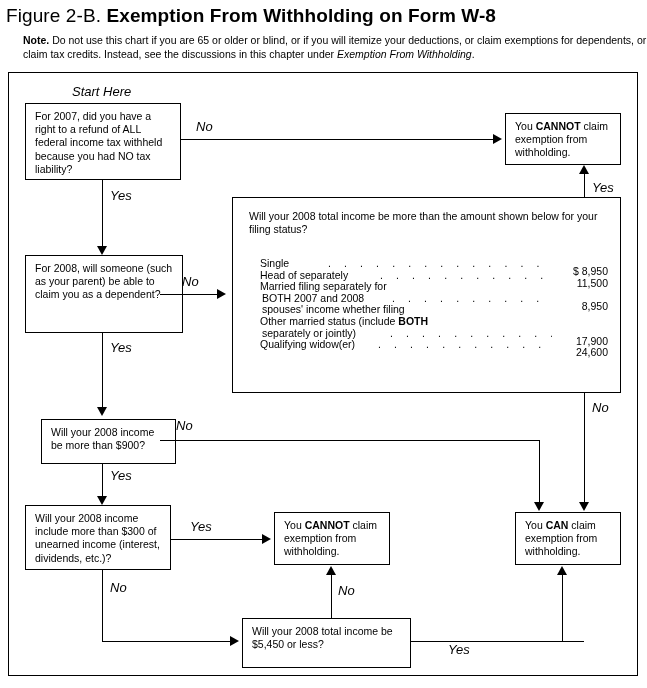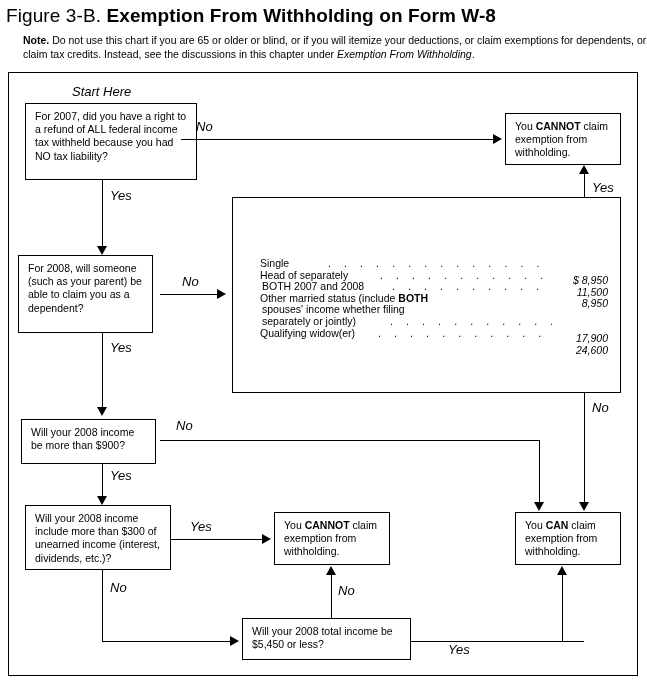--- a/index.html
+++ b/index.html
@@ -54,87 +54,91 @@
   .ar-r{border-top:5.5px solid transparent;border-bottom:5.5px solid transparent;border-left:9px solid #000;}
   .ar-d{border-left:5.5px solid transparent;border-right:5.5px solid transparent;border-top:9px solid #000;}
   .ar-u{border-left:5.5px solid transparent;border-right:5.5px solid transparent;border-bottom:9px solid #000;}
 
   
   .inc-q{font-size:10.5px;line-height:13.4px;}
   .inc-table{position:absolute;left:27px;top:60px;right:12px;}
   .inc-row{position:relative;height:11.6px;font-size:10.5px;line-height:11.6px;white-space:nowrap;}
   .inc-label{position:absolute;left:0;top:0;}
   .inc-label.ind{left:2px;}
-  .inc-amt{position:absolute;right:0;top:17px;text-align:right;font-style:italic;}
+  .inc-amt{position:absolute;right:0;top:8px;text-align:right;}
   .inc-dots{
     position:absolute;top:0;height:11.6px;overflow:hidden;
     letter-spacing:5.1px;color:#000;font-size:10.5px;line-height:11.6px;
   }
 </style>
 </head>
 <body>
 
 <div class="figure-title">
-  <span class="t-light">Figure 3-B. </span><span class="t-bold">Exemption From Withholding on Form W-8</span>
+  <span class="t-light">Figure 2-B. </span><span class="t-bold">Exemption From Withholding on Form W-8</span>
 </div>
 
 <div class="note">
   <b>Note.</b><span> Do not use this chart if you are 65 or older or blind, or if you will itemize your deductions, or claim exemptions for dependents, or claim tax credits. Instead, see the discussions in this chapter under </span><i>Exemption From Withholding</i><span>.</span>
 </div>
 
 <div class="frame"></div>
 
 <div class="lbl lbl-plain" style="left:72px;top:86px;font-style:italic;">Start Here</div>
 
-<div class="box" style="left:25px;top:103px;width:172px;height:77px;">For 2007, did you have a right to a refund of ALL federal income tax withheld because you had NO tax liability?</div>
+<div class="box" style="left:25px;top:103px;width:156px;height:77px;">For 2007, did you have a right to a refund of ALL federal income tax withheld because you had NO tax liability?</div>
 
 <div class="lbl" style="left:196px;top:121px;">No</div>
 <div class="h" style="left:181px;top:139px;width:312px;"></div>
 <div class="ar ar-r" style="left:493px;top:133.5px;"></div>
 
 <div class="box" style="left:505px;top:113px;width:116px;height:52px;">
   <span>You </span><b>CANNOT</b><span> claim exemption from withholding.</span>
 </div>
 
 <div class="lbl" style="left:110px;top:190px;">Yes</div>
 <div class="v" style="left:102px;top:180px;height:68px;"></div>
 <div class="ar ar-d" style="left:97px;top:246px;"></div>
 
-<div class="box" style="left:18px;top:255px;width:135px;height:78px;">For 2008, will someone (such as your parent) be able to claim you as a dependent?</div>
+<div class="box" style="left:25px;top:255px;width:158px;height:78px;">For 2008, will someone (such as your parent) be able to claim you as a dependent?</div>
 
 <div class="lbl" style="left:182px;top:276px;">No</div>
 <div class="h" style="left:160px;top:294px;width:57px;"></div>
 <div class="ar ar-r" style="left:217px;top:288.5px;"></div>
 
 <div class="lbl" style="left:110px;top:342px;">Yes</div>
 <div class="v" style="left:102px;top:333px;height:75px;"></div>
 <div class="ar ar-d" style="left:97px;top:407px;"></div>
 
 <div class="box" style="left:232px;top:197px;width:389px;height:196px;padding:12px 12px 10px 16px;">
+  <div class="inc-q">Will your 2008 total income be more than the amount shown below for your filing status?</div>
   <div class="inc-table">
     <div class="inc-row">
       <span class="inc-label">Single</span>
       <span class="inc-dots" style="left:68px;right:56px;">. . . . . . . . . . . . . . . .</span>
       <span class="inc-amt">$ 8,950</span>
     </div>
     <div class="inc-row">
       <span class="inc-label">Head of separately</span>
       <span class="inc-dots" style="left:120px;right:56px;">. . . . . . . . . . . .</span>
       <span class="inc-amt">11,500</span>
     </div>
     <div class="inc-row">
+      <span class="inc-label">Married filing separately for</span>
+    </div>
+    <div class="inc-row">
       <span class="inc-label ind">BOTH 2007 and 2008</span>
       <span class="inc-dots" style="left:132px;right:56px;">. . . . . . . . . . .</span>
       <span class="inc-amt">8,950</span>
     </div>
     <div class="inc-row">
-      <span class="inc-label">Other married status (include <b>BOTH</b></span>
+      <span class="inc-label ind">spouses' income whether filing</span>
     </div>
     <div class="inc-row">
-      <span class="inc-label ind">spouses' income whether filing</span>
+      <span class="inc-label">Other married status (include <b>BOTH</b></span>
     </div>
     <div class="inc-row">
       <span class="inc-label ind">separately or jointly)</span>
       <span class="inc-dots" style="left:130px;right:56px;">. . . . . . . . . . .</span>
       <span class="inc-amt">17,900</span>
     </div>
     <div class="inc-row">
       <span class="inc-label">Qualifying widow(er)</span>
       <span class="inc-dots" style="left:118px;right:56px;">. . . . . . . . . . . . .</span>
       <span class="inc-amt">24,600</span>
@@ -143,21 +147,21 @@
 </div>
 
 <div class="lbl" style="left:592px;top:182px;">Yes</div>
 <div class="v" style="left:584px;top:174px;height:23px;"></div>
 <div class="ar ar-u" style="left:578.5px;top:165px;"></div>
 
 <div class="lbl" style="left:592px;top:402px;">No</div>
 <div class="v" style="left:584px;top:393px;height:110px;"></div>
 <div class="ar ar-d" style="left:578.5px;top:502px;"></div>
 
-<div class="box" style="left:21px;top:419px;width:135px;height:45px;">Will your 2008 income be more than $900?</div>
+<div class="box" style="left:41px;top:419px;width:135px;height:45px;">Will your 2008 income be more than $900?</div>
 
 <div class="lbl" style="left:176px;top:420px;">No</div>
 <div class="h" style="left:160px;top:440px;width:380px;"></div>
 <div class="v" style="left:539px;top:440px;height:63px;"></div>
 <div class="ar ar-d" style="left:533.5px;top:502px;"></div>
 
 <div class="lbl" style="left:110px;top:470px;">Yes</div>
 <div class="v" style="left:102px;top:464px;height:33px;"></div>
 <div class="ar ar-d" style="left:97px;top:496px;"></div>
 
@@ -173,21 +177,21 @@
 
 <div class="box" style="left:515px;top:512px;width:106px;height:53px;">
   <span>You </span><b>CAN</b><span> claim exemption from withholding.</span>
 </div>
 
 <div class="lbl" style="left:110px;top:582px;">No</div>
 <div class="v" style="left:102px;top:570px;height:71px;"></div>
 <div class="h" style="left:102px;top:641px;width:128px;"></div>
 <div class="ar ar-r" style="left:230px;top:635.5px;"></div>
 
-<div class="box" style="left:242px;top:618px;width:169px;height:42px;">Will your 2008 total income be $5,450 or less?</div>
+<div class="box" style="left:242px;top:618px;width:169px;height:50px;">Will your 2008 total income be $5,450 or less?</div>
 
 <div class="lbl" style="left:338px;top:585px;">No</div>
 <div class="v" style="left:331px;top:618px;height:-0px;"></div>
 <div class="v" style="left:331px;top:575px;height:43px;"></div>
 <div class="ar ar-u" style="left:325.5px;top:566px;"></div>
 
 <div class="lbl" style="left:448px;top:644px;">Yes</div>
 <div class="h" style="left:411px;top:641px;width:173px;"></div>
 <div class="v" style="left:562px;top:575px;height:66px;"></div>
 <div class="ar ar-u" style="left:556.5px;top:566px;"></div>

